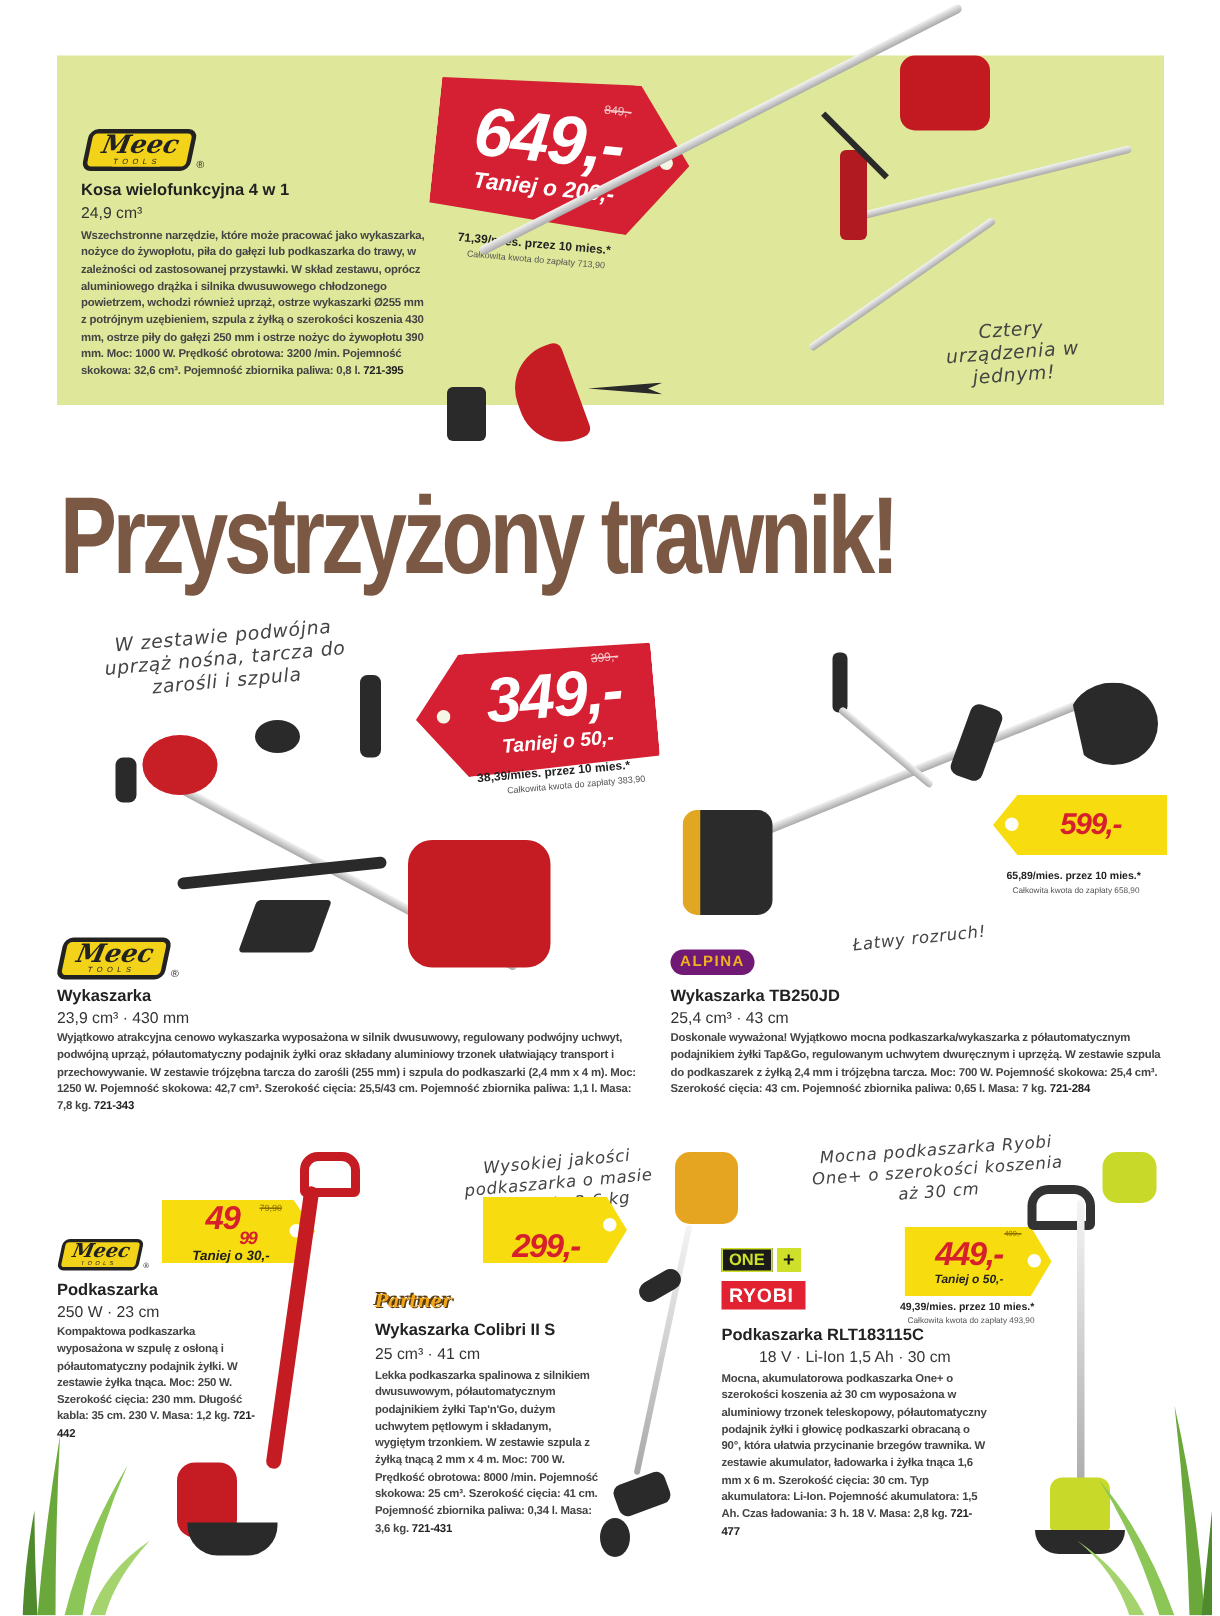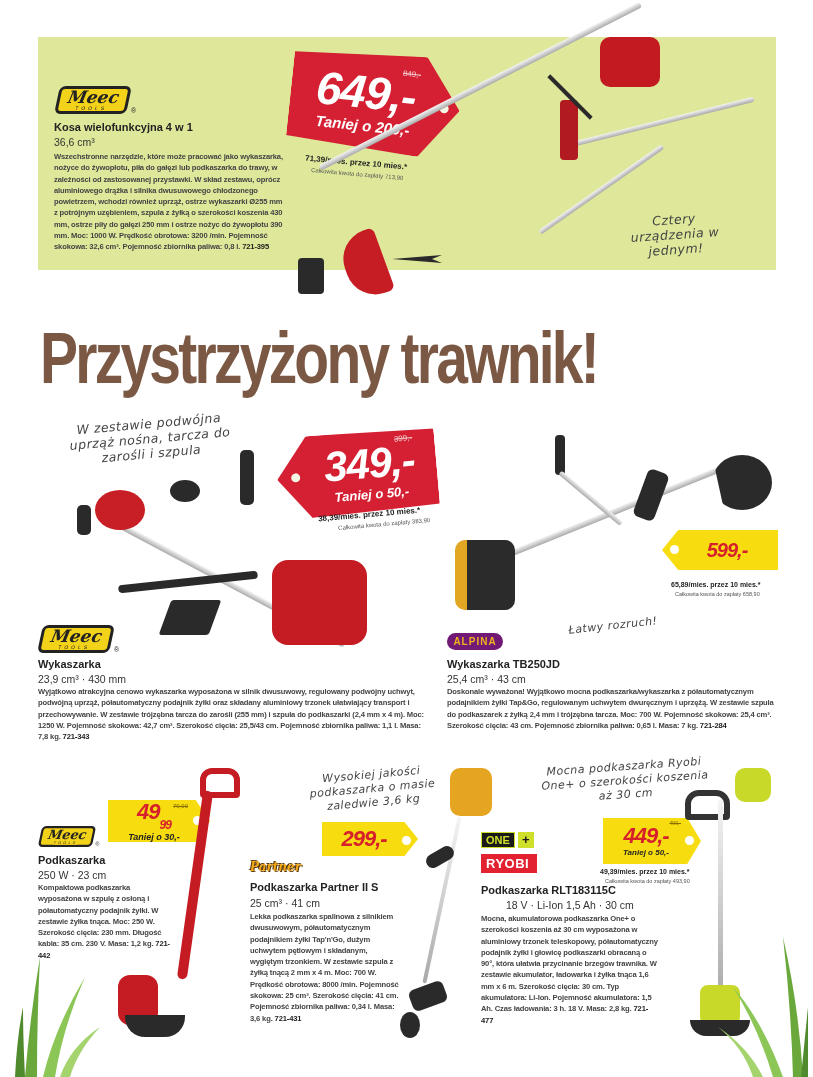--- a/index.html
+++ b/index.html
@@ -60,21 +60,21 @@
 <div class="abs hero-panel"></div>
 
 <div class="abs" style="left:57px;top:86px;display:flex;align-items:flex-end;gap:2px;">
   <div class="brand-meec">
     <span class="word">Meec</span>
     <span class="sub">TOOLS</span>
   </div>
   <span class="brand-reg">®</span>
 </div>
 <div class="abs prod-title" style="left:54px;top:120px;">Kosa wielofunkcyjna 4 w 1</div>
-<div class="abs prod-spec" style="left:54px;top:135px;">36,6 cm³</div>
+<div class="abs prod-spec" style="left:54px;top:135px;">24,9 cm³</div>
 <div class="abs prod-desc" style="left:54px;top:151px;width:230px;">
   <span>Wszechstronne narzędzie, które może pracować jako wykaszarka, nożyce do żywopłotu, piła do gałęzi lub podkaszarka do trawy, w zależności od zastosowanej przystawki. W skład zestawu, oprócz aluminiowego drążka i silnika dwusuwowego chłodzonego powietrzem, wchodzi również uprząż, ostrze wykaszarki Ø255 mm z potrójnym uzębieniem, szpula z żyłką o szerokości koszenia 430 mm, ostrze piły do gałęzi 250 mm i ostrze nożyc do żywopłotu 390 mm. Moc: 1000 W. Prędkość obrotowa: 3200 /min. Pojemność skokowa: 32,6 cm³. Pojemność zbiornika paliwa: 0,8 l.</span>
   <b>721-395</b>
 </div>
 
 <div class="tag tag-red" style="left:290px;top:52px;width:170px;height:100px;transform:rotate(6deg);clip-path:polygon(0 8%,78% 0,100% 50%,78% 100%,0 92%);border-radius:6px;">
   <span class="hole" style="right:11px;top:45px;"></span>
   <span class="old" style="right:42px;top:14px;">849,-</span>
   <span class="big" style="font-size:46px;margin-left:-20px;">649,-</span>
   <span class="save" style="font-size:15px;margin-left:-20px;margin-top:3px;">Taniej o 200,-</span>
@@ -181,34 +181,34 @@
   <span class="brand-reg">®</span>
 </div>
 <div class="abs prod-title" style="left:38px;top:853px;">Podkaszarka</div>
 <div class="abs prod-spec" style="left:38px;top:868px;">250 W · 23 cm</div>
 <div class="abs prod-desc" style="left:38px;top:882px;width:132px;">
   <span>Kompaktowa podkaszarka wyposażona w szpulę z osłoną i półautomatyczny podajnik żyłki. W zestawie żyłka tnąca. Moc: 250 W. Szerokość cięcia: 230 mm. Długość kabla: 35 cm. 230 V. Masa: 1,2 kg.</span>
   <b>721-442</b>
 </div>
 
 <div class="abs handnote" style="left:300px;top:768px;width:145px;transform:rotate(-5deg);font-size:11px;line-height:14px;">Wysokiej jakości podkaszarka o masie zaledwie 3,6 kg</div>
-<div class="tag tag-yellow" style="left:322px;top:822px;width:96px;height:34px;clip-path:polygon(0 0,86% 0,100% 50%,86% 100%,0 100%);">
+<div class="tag tag-yellow" style="left:322px;top:798px;width:96px;height:44px;clip-path:polygon(0 0,86% 0,100% 50%,86% 100%,0 100%);justify-content:flex-end;">
   <span class="hole" style="right:7px;top:14px;background:#ffffff;"></span>
   <span class="big" style="font-size:22px;margin-right:12px;">299,-</span>
 </div>
 <div>
   <div class="abs" style="left:450px;top:768px;width:42px;height:48px;background:#e6a521;border-radius:10px;"></div>
   <div class="shaft" style="left:440px;top:815px;width:4px;height:170px;transform:rotate(12deg);"></div>
   <div class="abs dark" style="left:425px;top:850px;width:30px;height:14px;border-radius:8px;transform:rotate(-30deg);"></div>
   <div class="abs dark" style="left:410px;top:985px;width:36px;height:22px;border-radius:6px;transform:rotate(-20deg);"></div>
   <div class="abs dark" style="left:400px;top:1012px;width:20px;height:26px;border-radius:50%;"></div>
 </div>
 
 <div class="abs partner" style="left:250px;top:860px;">Partner</div>
-<div class="abs prod-title" style="left:250px;top:880px;">Podkaszarka Partner II S</div>
+<div class="abs prod-title" style="left:250px;top:880px;">Wykaszarka Colibri II S</div>
 <div class="abs prod-spec" style="left:250px;top:896px;">25 cm³ · 41 cm</div>
 <div class="abs prod-desc" style="left:250px;top:911px;width:150px;">
   <span>Lekka podkaszarka spalinowa z silnikiem dwusuwowym, półautomatycznym podajnikiem żyłki Tap'n'Go, dużym uchwytem pętlowym i składanym, wygiętym trzonkiem. W zestawie szpula z żyłką tnącą 2 mm x 4 m. Moc: 700 W. Prędkość obrotowa: 8000 /min. Pojemność skokowa: 25 cm³. Szerokość cięcia: 41 cm. Pojemność zbiornika paliwa: 0,34 l. Masa: 3,6 kg.</span>
   <b>721-431</b>
 </div>
 
 <div class="abs handnote" style="left:540px;top:760px;width:170px;transform:rotate(-4deg);font-size:11px;line-height:14px;">Mocna podkaszarka Ryobi One+ o szerokości koszenia aż 30 cm</div>
 <div class="tag tag-yellow" style="left:603px;top:818px;width:98px;height:46px;clip-path:polygon(0 0,86% 0,100% 50%,86% 100%,0 100%);">
   <span class="hole" style="right:7px;top:18px;background:#ffffff;"></span>
   <span class="old" style="right:20px;top:2px;font-size:5px;">499,-</span>

